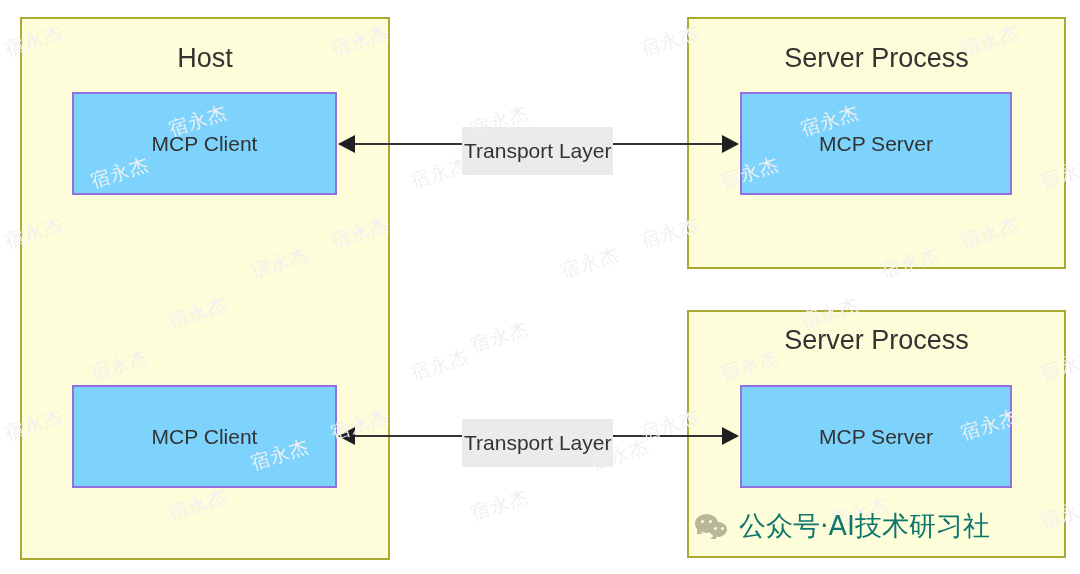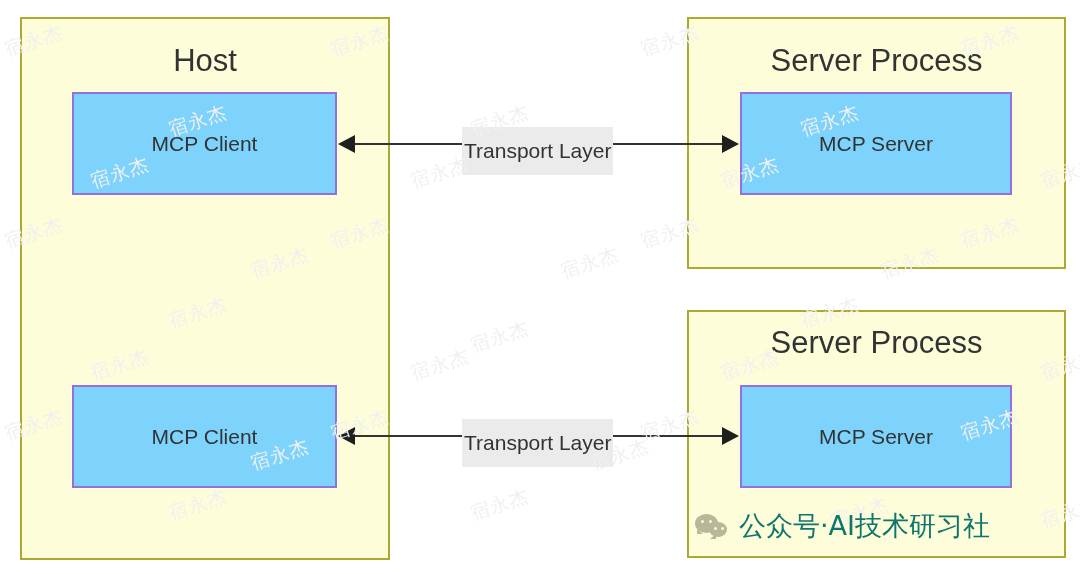--- a/index.html
+++ b/index.html
@@ -46,21 +46,21 @@
     background: #fdfdd9;
     border: 2px solid #aaaa33;
     box-sizing: border-box;
     z-index: 10;
   }
   .container-title {
     position: absolute;
     left: 0;
     right: 0;
     text-align: center;
-    font-size: 31px;
+    font-size: 27px;
     color: #333333;
     white-space: nowrap;
   }
 
   
   .node-box {
     position: absolute;
     background: #7dd3fc;
     border: 2px solid #9370db;
     box-sizing: border-box;

